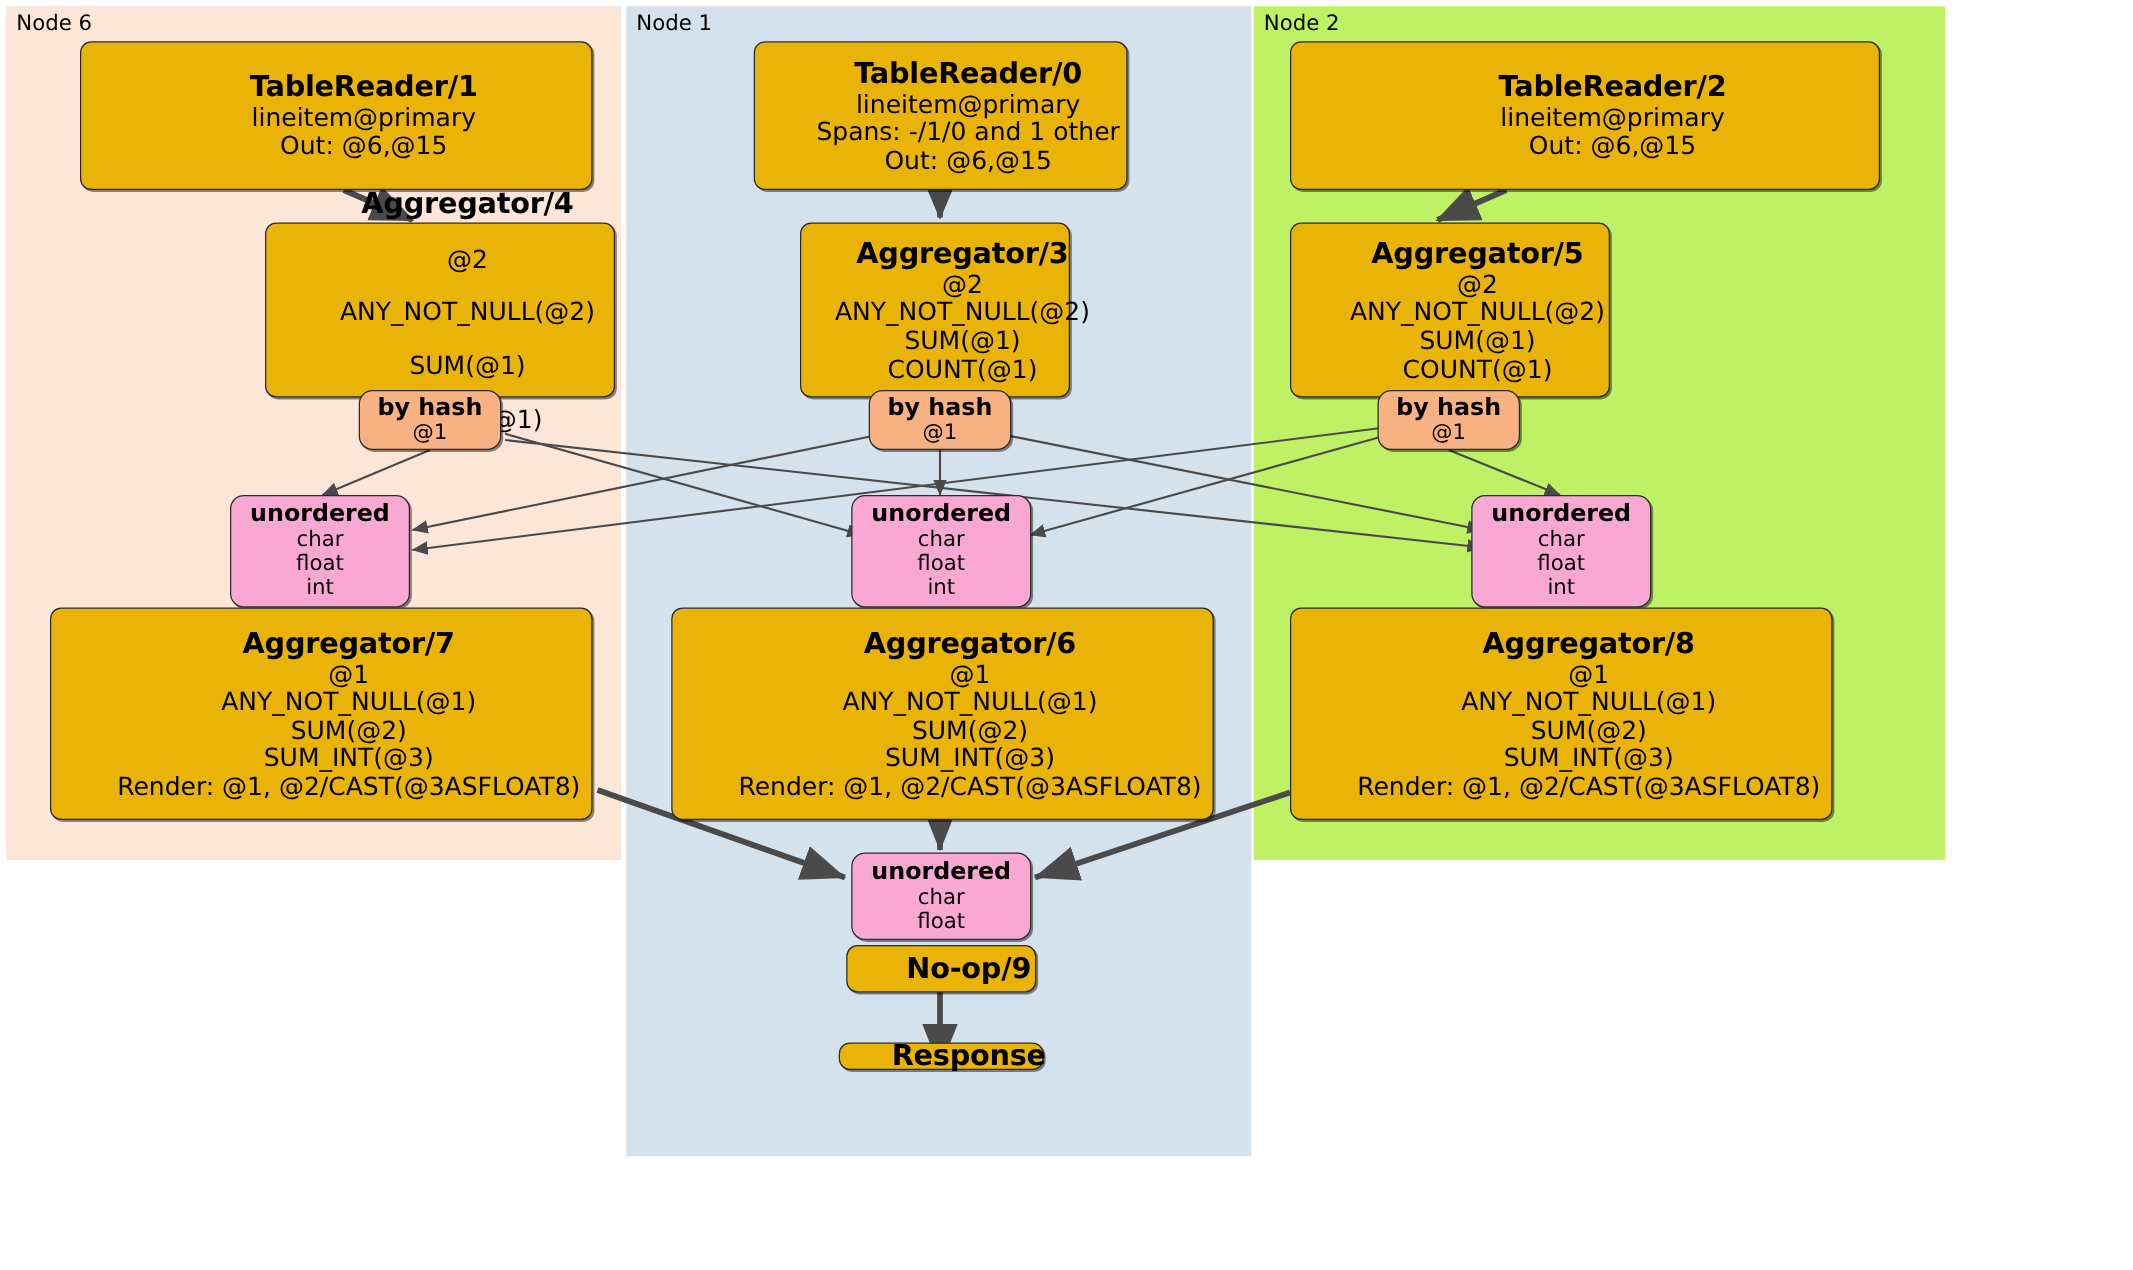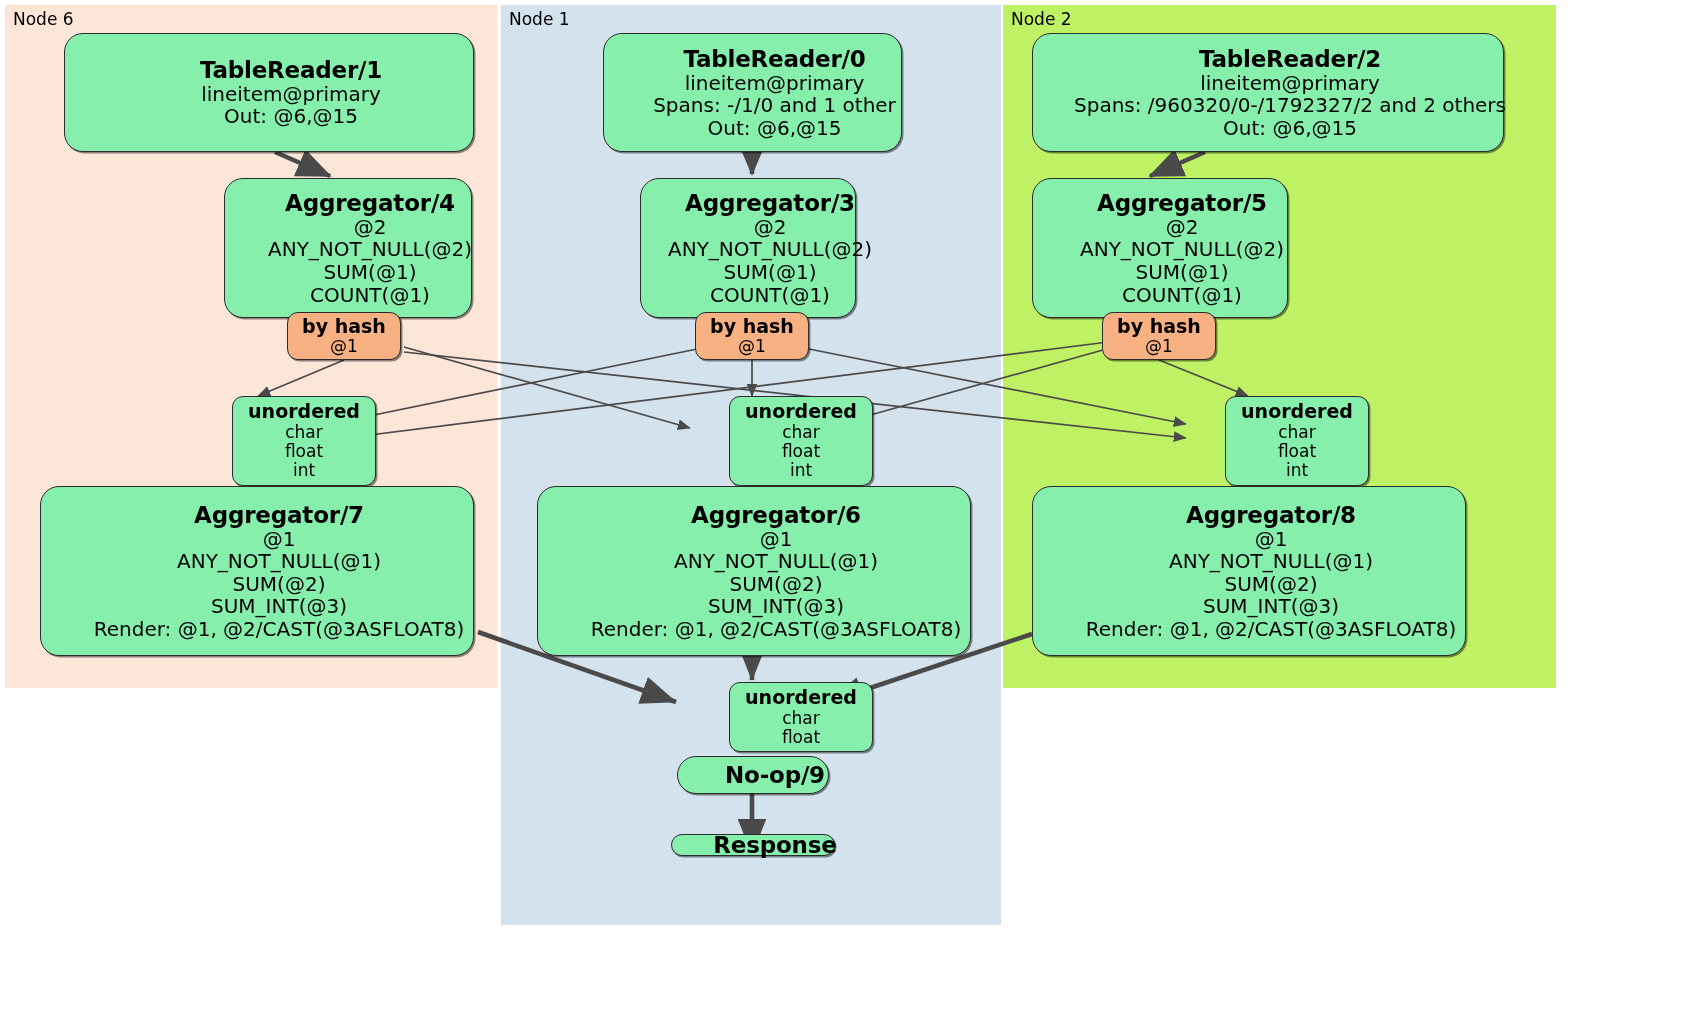--- a/index.html
+++ b/index.html
@@ -8,23 +8,23 @@
 
   .node-panel{position:absolute;box-sizing:border-box;}
   .node-label{position:absolute;left:8px;top:4px;font-size:17px;color:#000;
               font-family:"DejaVu Sans","Liberation Sans",sans-serif;white-space:nowrap;}
 
   svg#edges{position:absolute;left:0;top:0;width:1706px;height:1016px;pointer-events:none;}
 
   .box{position:absolute;box-sizing:border-box;border:1.6px solid #2b2b2b;
        display:flex;flex-direction:column;align-items:center;justify-content:center;
        text-align:center;line-height:1.13;}
-  .proc{background:#86efac;border-radius:19px;box-shadow:1.5px 1.5px 0 rgba(0,0,0,.45);padding-left:44px;}
+  .proc{background:#eab308;border-radius:9px;box-shadow:1.5px 1.5px 0 rgba(0,0,0,.45);padding-left:44px;}
   .router{background:#f8b183;border-radius:11px;box-shadow:1.5px 1.5px 0 rgba(0,0,0,.45);}
-  .recv{background:#86efac;border-radius:11px;box-shadow:1.5px 1.5px 0 rgba(0,0,0,.45);margin-left:48px;}
+  .recv{background:#f9a8d4;border-radius:11px;box-shadow:1.5px 1.5px 0 rgba(0,0,0,.45);}
 
   .ttl{font-weight:bold;font-size:23px;color:#000;letter-spacing:-.2px;}
   .ttl-sm{font-weight:bold;font-size:19px;color:#000;}
   .ln{font-size:20px;color:#000;white-space:nowrap;}
   .ln-sm{font-size:17px;color:#000;white-space:nowrap;}
 </style>
 </head>
 <body>
 
 <div id="canvas">
@@ -71,21 +71,21 @@
 
     <path d="M752,792 L752,854" stroke="#4a4a4a" stroke-width="4.6" fill="none" marker-end="url(#ahs)"></path>
   </svg>
 
   <div class="box proc" style="left:64px;top:33px;width:410px;height:119px;">
     <div class="ttl">TableReader/1</div>
     <div class="ln">lineitem@primary</div>
     <div class="ln">Out: @6,@15</div>
   </div>
 
-  <div class="box proc" style="left:224px;top:178px;width:248px;height:140px;">
+  <div class="box proc" style="left:212px;top:178px;width:280px;height:140px;gap:20px;">
     <div class="ttl">Aggregator/4</div>
     <div class="ln">@2</div>
     <div class="ln">ANY_NOT_NULL(@2)</div>
     <div class="ln">SUM(@1)</div>
     <div class="ln">COUNT(@1)</div>
   </div>
 
   <div class="box router" style="left:287px;top:312px;width:114px;height:48px;">
     <div class="ttl-sm">by hash</div>
     <div class="ln-sm">@1</div>
@@ -153,21 +153,20 @@
     <div class="ttl">No-op/9</div>
   </div>
 
   <div class="box proc" style="left:671px;top:834px;width:164px;height:22px;">
     <div class="ttl">Response</div>
   </div>
 
   <div class="box proc" style="left:1032px;top:33px;width:472px;height:119px;">
     <div class="ttl">TableReader/2</div>
     <div class="ln">lineitem@primary</div>
-    <div class="ln">Spans: /960320/0-/1792327/2 and 2 others</div>
     <div class="ln">Out: @6,@15</div>
   </div>
 
   <div class="box proc" style="left:1032px;top:178px;width:256px;height:140px;">
     <div class="ttl">Aggregator/5</div>
     <div class="ln">@2</div>
     <div class="ln">ANY_NOT_NULL(@2)</div>
     <div class="ln">SUM(@1)</div>
     <div class="ln">COUNT(@1)</div>
   </div>

